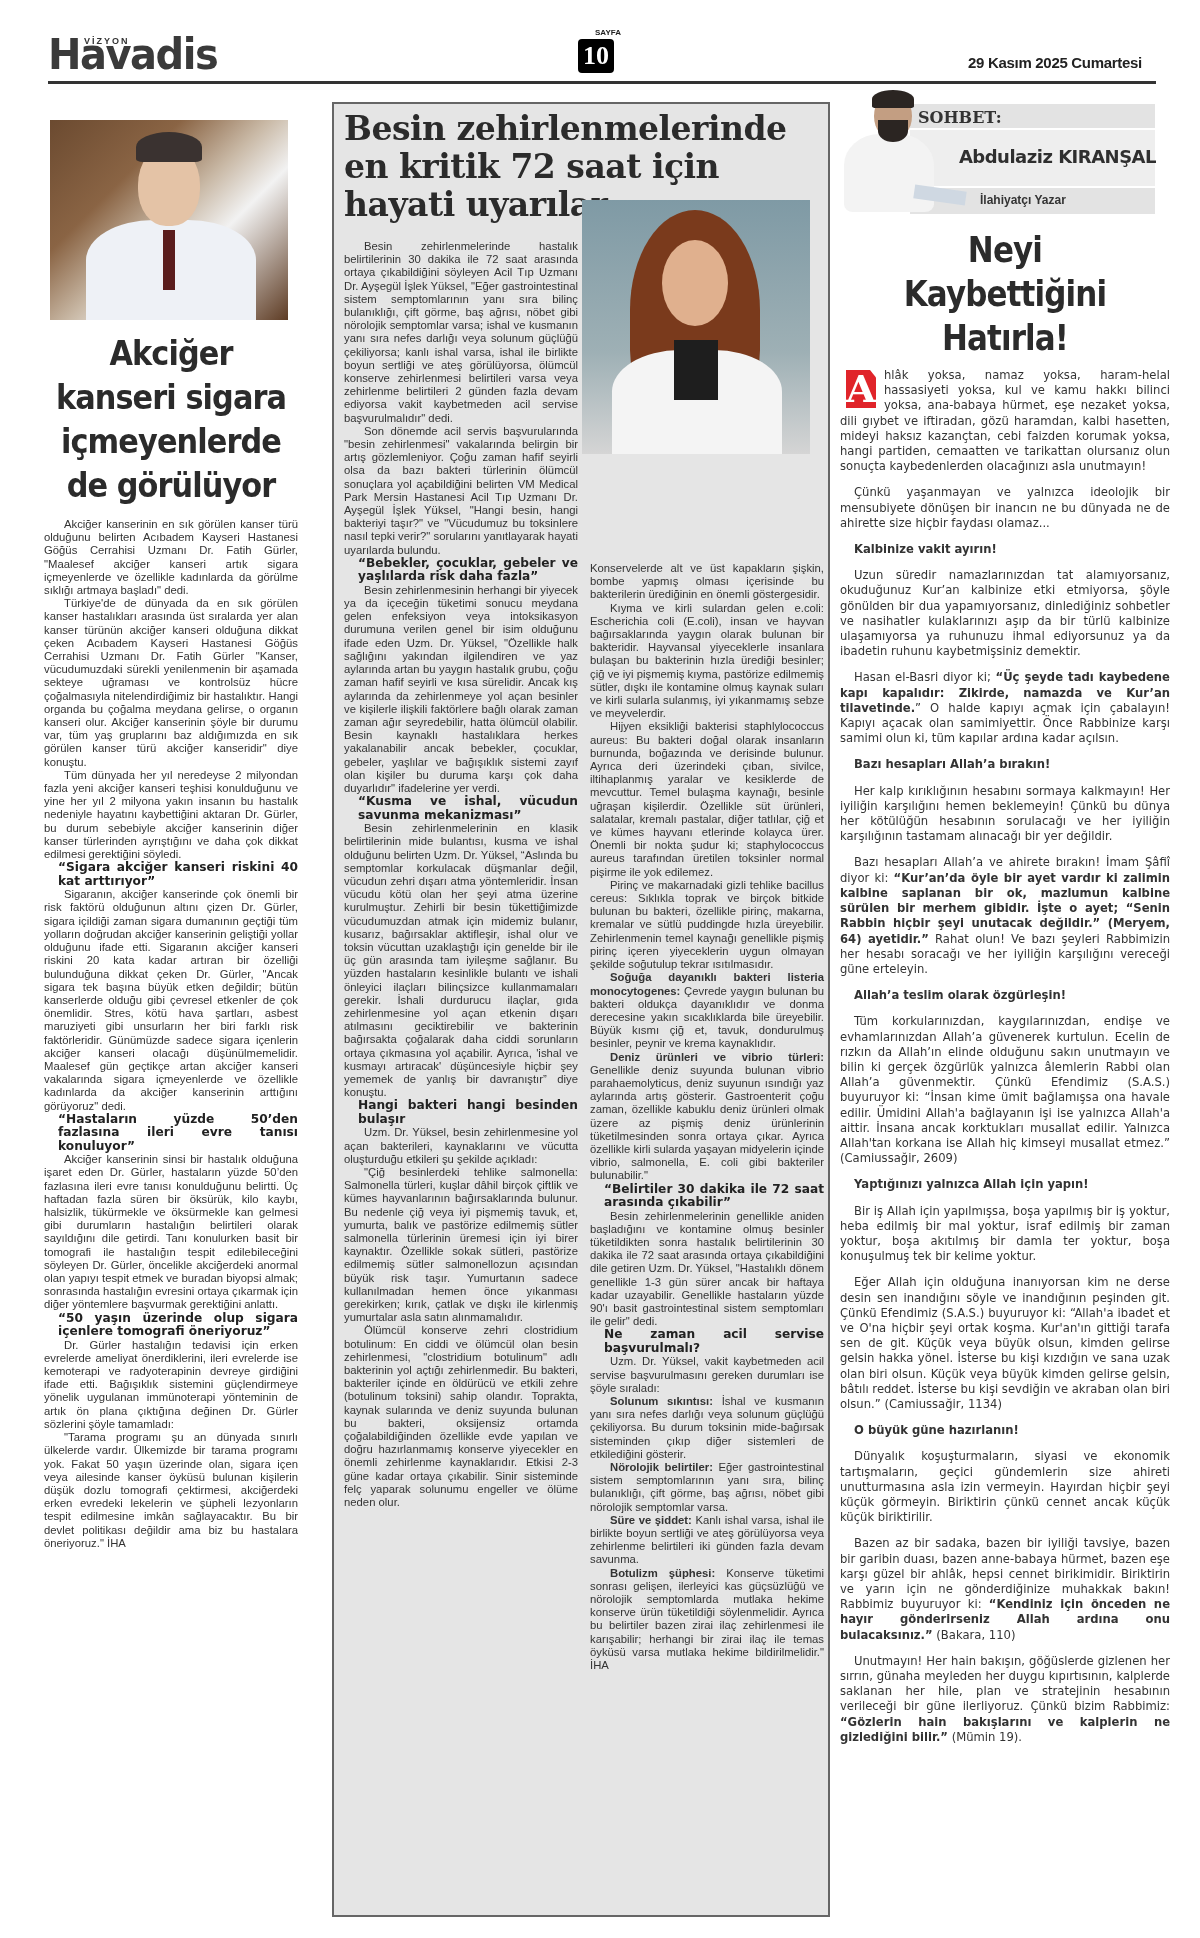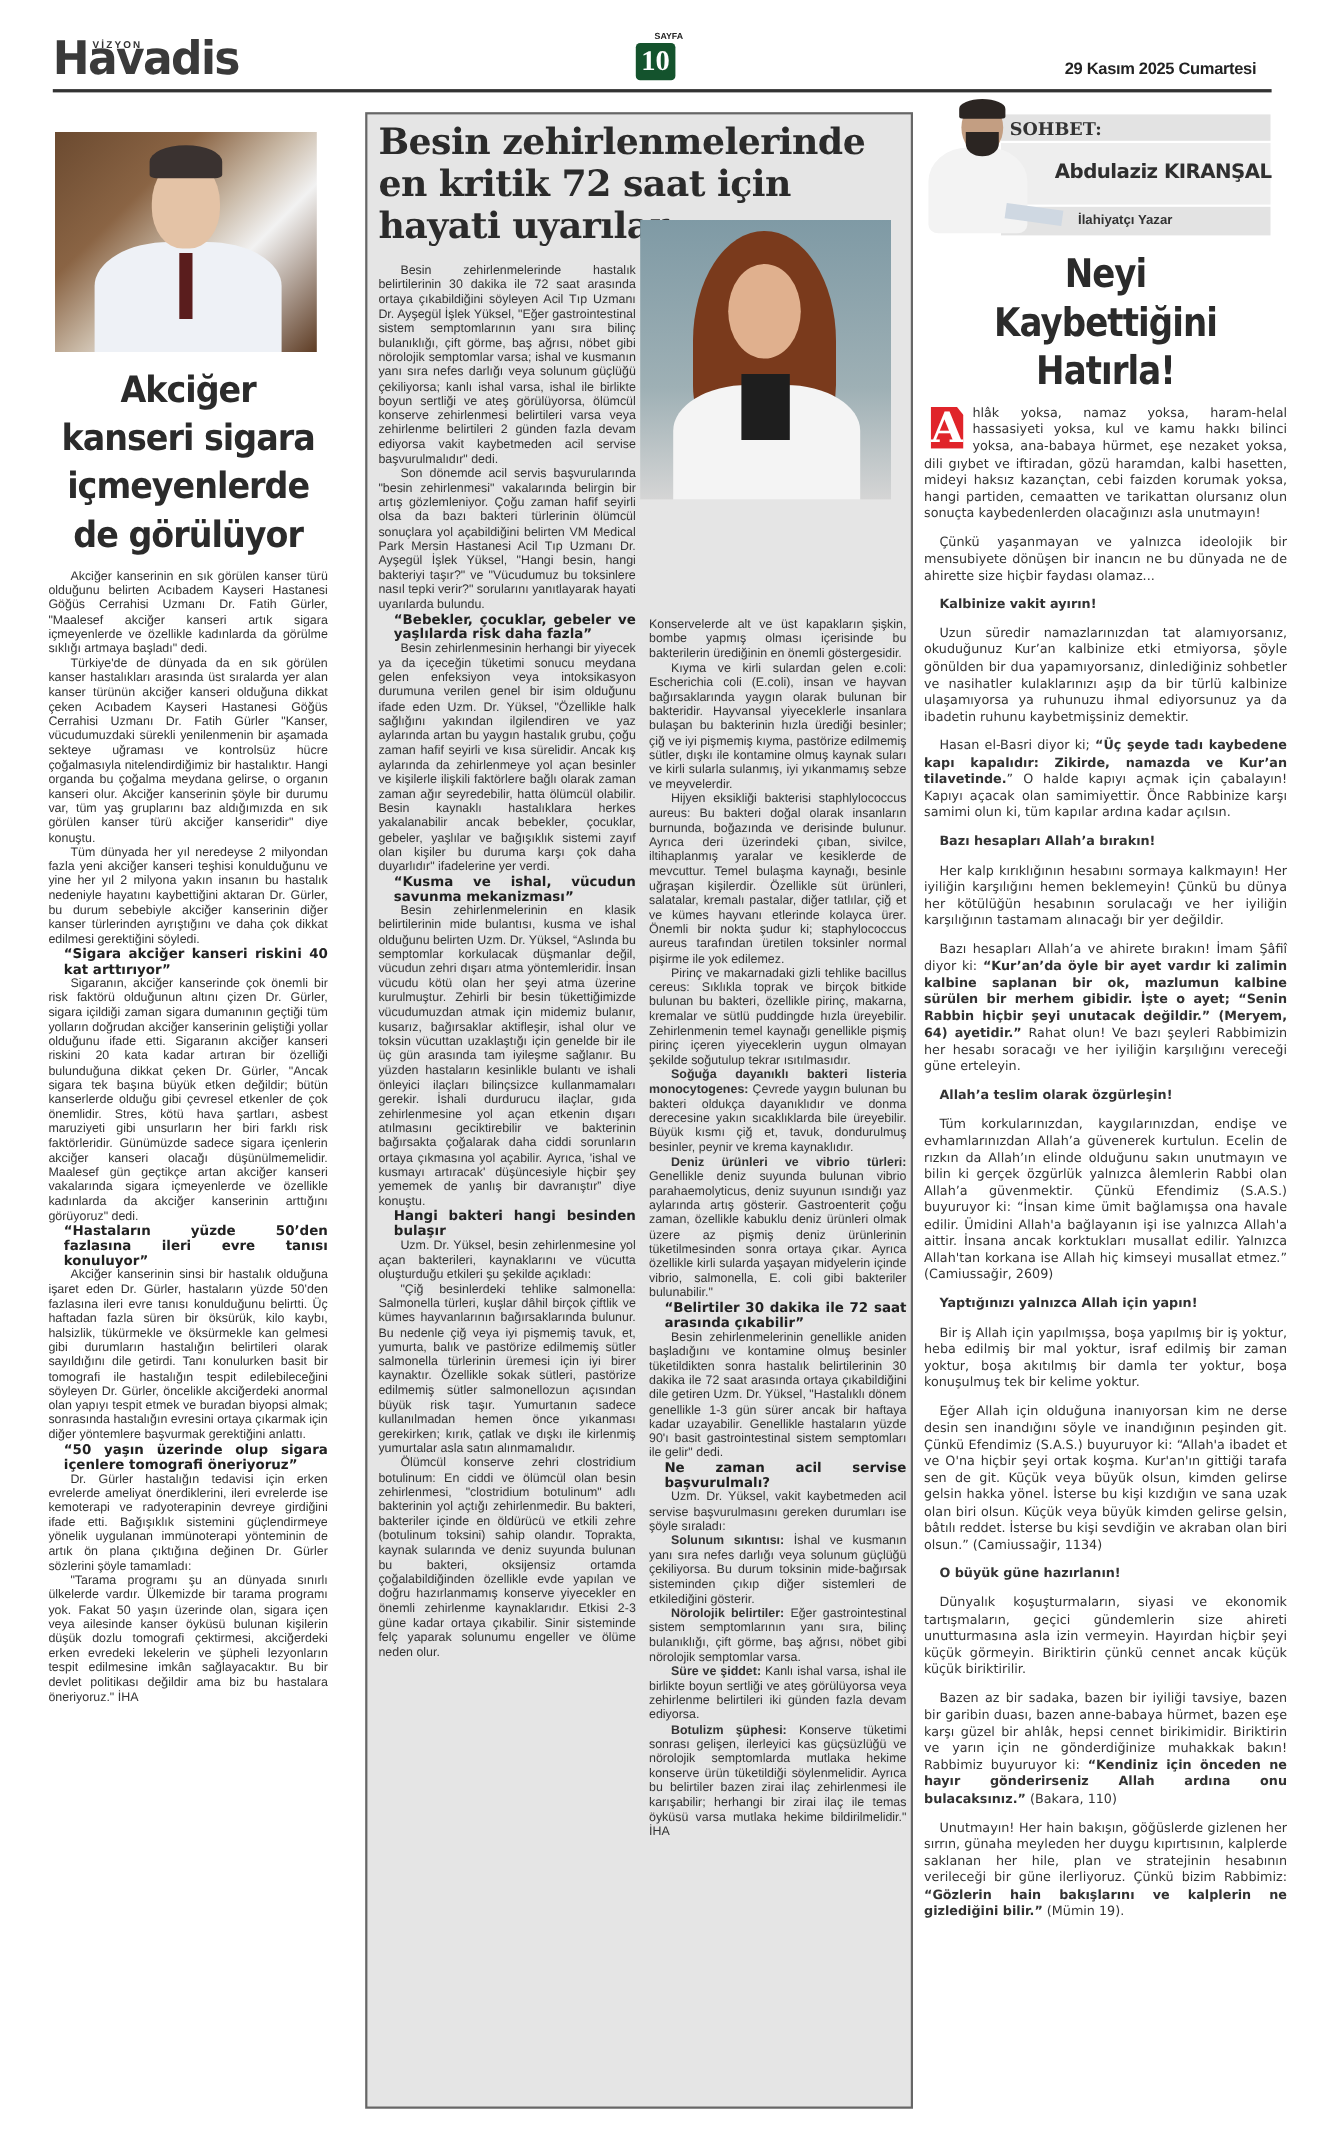--- a/index.html
+++ b/index.html
@@ -6,21 +6,21 @@
   html, body { width: 1200px; height: 1938px; background: #ffffff; overflow: hidden; }
   body { font-family: "Liberation Sans", sans-serif; color: #222; position: relative; }
 
   
   .masthead { position: absolute; left: 20px; top: 28px; width: 1150px; height: 52px; }
   .logo { position: absolute; left: 28px; top: 4px; }
   .logo-small { position: absolute; left: 36px; top: 4px; font-size: 9px; letter-spacing: 2px; color: #333; font-weight: bold; }
   .logo-main { font-family: "DejaVu Sans", sans-serif; font-size: 40px; font-weight: bold; color: #3a3a3a; letter-spacing: -1.5px; line-height: 44px; transform: scaleY(1.05); }
   .page-box { position: absolute; left: 558px; top: 0; text-align: center; width: 60px; }
   .page-label { font-size: 8px; font-weight: bold; color: #222; }
-  .page-num { margin-top: 2px; background: #14532d; color: #fff; font-family: "Liberation Serif", serif; font-size: 26px; font-weight: bold; width: 36px; height: 34px; line-height: 34px; border-radius: 4px; }
+  .page-num { margin-top: 2px; background: #000000; color: #fff; font-family: "Liberation Serif", serif; font-size: 26px; font-weight: bold; width: 36px; height: 34px; line-height: 34px; border-radius: 4px; }
   .date { position: absolute; right: 28px; top: 26px; font-size: 15px; font-weight: bold; color: #222; letter-spacing: -0.3px; }
   .masthead-rule { position: absolute; left: 48px; top: 81px; width: 1108px; height: 3px; background: #333; }
 
   
   .col-left { position: absolute; left: 44px; top: 112px; width: 254px; }
   .col-mid { position: absolute; left: 332px; top: 102px; width: 498px; height: 1815px; background: #e5e5e5; border: 2px solid #666; }
   .col-right { position: absolute; left: 840px; top: 90px; width: 330px; }
 
   .photo { background: linear-gradient(135deg,#6b4a30 0%, #8a6444 30%, #c9b9a6 50%, #f2f2f2 65%, #5e3c24 100%); position: relative; }
   .photo-doctor { width: 238px; height: 200px; margin: 8px 0 0 6px; }
@@ -136,21 +136,21 @@
       <p>Hijyen eksikliği bakterisi staphlylococcus aureus: Bu bakteri doğal olarak insanların burnunda, boğazında ve derisinde bulunur. Ayrıca deri üzerindeki çıban, sivilce, iltihaplanmış yaralar ve kesiklerde de mevcuttur. Temel bulaşma kaynağı, besinle uğraşan kişilerdir. Özellikle süt ürünleri, salatalar, kremalı pastalar, diğer tatlılar, çiğ et ve kümes hayvanı etlerinde kolayca ürer. Önemli bir nokta şudur ki; staphylococcus aureus tarafından üretilen toksinler normal pişirme ile yok edilemez.</p>
       <p>Pirinç ve makarnadaki gizli tehlike bacillus cereus: Sıklıkla toprak ve birçok bitkide bulunan bu bakteri, özellikle pirinç, makarna, kremalar ve sütlü puddingde hızla üreyebilir. Zehirlenmenin temel kaynağı genellikle pişmiş pirinç içeren yiyeceklerin uygun olmayan şekilde soğutulup tekrar ısıtılmasıdır.</p>
       <p><b>Soğuğa dayanıklı bakteri listeria monocytogenes:</b><span> Çevrede yaygın bulunan bu bakteri oldukça dayanıklıdır ve donma derecesine yakın sıcaklıklarda bile üreyebilir. Büyük kısmı çiğ et, tavuk, dondurulmuş besinler, peynir ve krema kaynaklıdır.</span></p>
       <p><b>Deniz ürünleri ve vibrio türleri:</b><span> Genellikle deniz suyunda bulunan vibrio parahaemolyticus, deniz suyunun ısındığı yaz aylarında artış gösterir. Gastroenterit çoğu zaman, özellikle kabuklu deniz ürünleri olmak üzere az pişmiş deniz ürünlerinin tüketilmesinden sonra ortaya çıkar. Ayrıca özellikle kirli sularda yaşayan midyelerin içinde vibrio, salmonella, E. coli gibi bakteriler bulunabilir."</span></p>
       <div class="subhead">“Belirtiler 30 dakika ile 72 saat arasında çıkabilir”</div>
       <p>Besin zehirlenmelerinin genellikle aniden başladığını ve kontamine olmuş besinler tüketildikten sonra hastalık belirtilerinin 30 dakika ile 72 saat arasında ortaya çıkabildiğini dile getiren Uzm. Dr. Yüksel, "Hastalıklı dönem genellikle 1-3 gün sürer ancak bir haftaya kadar uzayabilir. Genellikle hastaların yüzde 90'ı basit gastrointestinal sistem semptomları ile gelir" dedi.</p>
       <div class="subhead">Ne zaman acil servise başvurulmalı?</div>
       <p>Uzm. Dr. Yüksel, vakit kaybetmeden acil servise başvurulmasını gereken durumları ise şöyle sıraladı:</p>
       <p><b>Solunum sıkıntısı:</b><span> İshal ve kusmanın yanı sıra nefes darlığı veya solunum güçlüğü çekiliyorsa. Bu durum toksinin mide-bağırsak sisteminden çıkıp diğer sistemleri de etkilediğini gösterir.</span></p>
       <p><b>Nörolojik belirtiler:</b><span> Eğer gastrointestinal sistem semptomlarının yanı sıra, bilinç bulanıklığı, çift görme, baş ağrısı, nöbet gibi nörolojik semptomlar varsa.</span></p>
-      <p><b>Süre ve şiddet:</b><span> Kanlı ishal varsa, ishal ile birlikte boyun sertliği ve ateş görülüyorsa veya zehirlenme belirtileri iki günden fazla devam ediyorsa.</span></p>
+      <p><b>Süre ve şiddet:</b><span> Kanlı ishal varsa, ishal ile birlikte boyun sertliği ve ateş görülüyorsa veya zehirlenme belirtileri iki günden fazla devam savunma.</span></p>
       <p><b>Botulizm şüphesi:</b><span> Konserve tüketimi sonrası gelişen, ilerleyici kas güçsüzlüğü ve nörolojik semptomlarda mutlaka hekime konserve ürün tüketildiği söylenmelidir. Ayrıca bu belirtiler bazen zirai ilaç zehirlenmesi ile karışabilir; herhangi bir zirai ilaç ile temas öyküsü varsa mutlaka hekime bildirilmelidir." İHA</span></p>
     </div>
   </div>
 </div>
 
 <div class="col-right">
   <div class="byline">
     <div class="byline-band1"></div>
     <div class="byline-band2"></div>
     <div class="byline-band3"></div>

